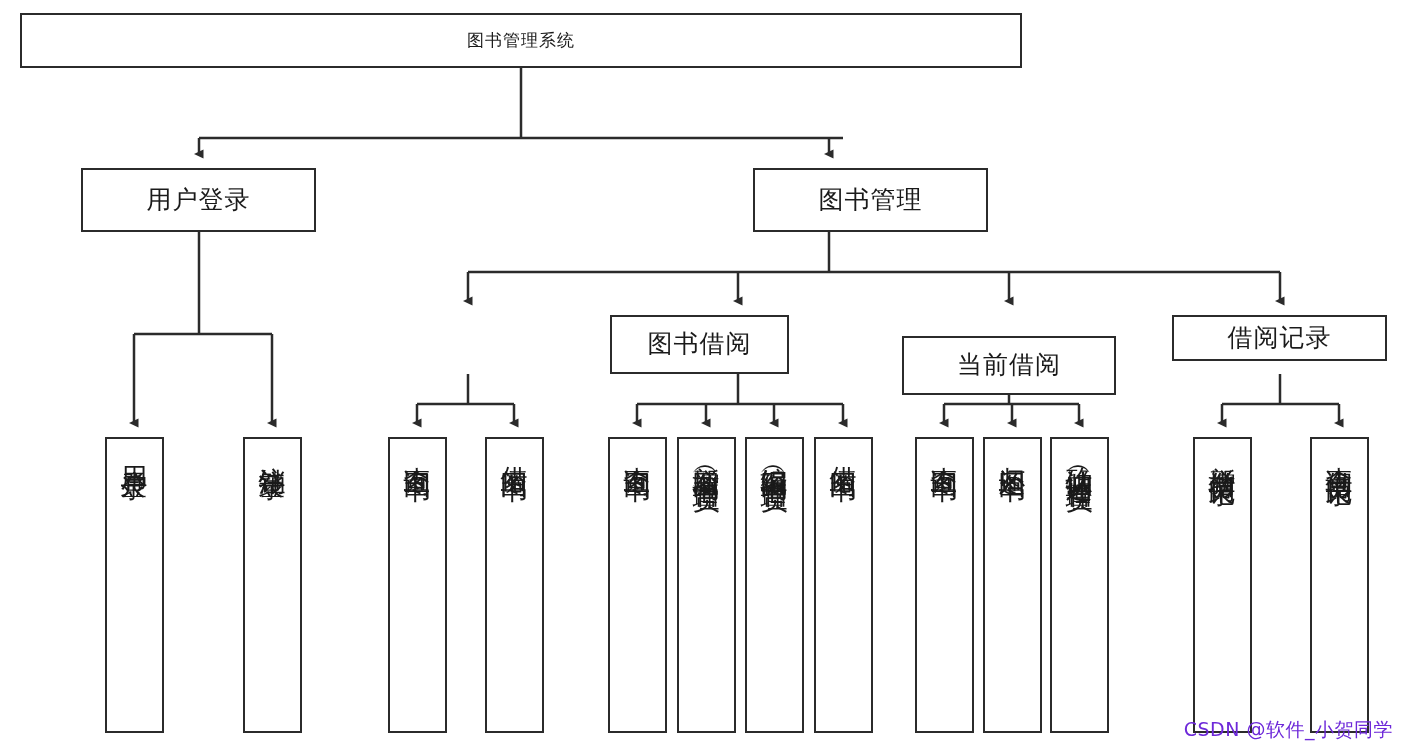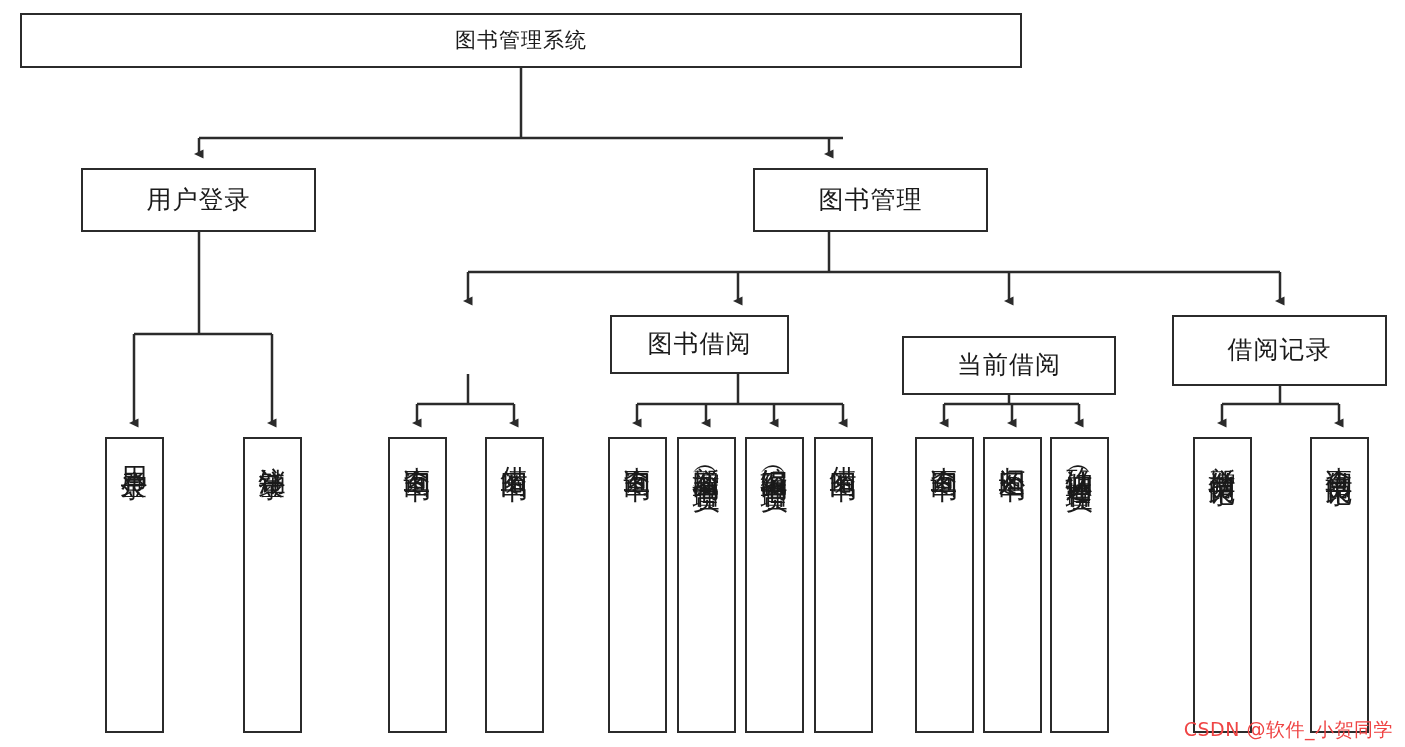--- a/index.html
+++ b/index.html
@@ -42,21 +42,21 @@
     text-align: center;
     line-height: 1.06;
     white-space: nowrap;
   }
   
   .node.horiz .label {
     font-size: 25px;
     letter-spacing: 1px;
   }
   .node.title .label {
-    font-size: 21px;
+    font-size: 17px;
     letter-spacing: 1px;
   }
   
   .node.vert {
     align-items: flex-start;
     justify-content: center;
     padding-top: 6px;
   }
   .node.vert .label {
     writing-mode: vertical-rl;
@@ -64,21 +64,21 @@
     font-size: 27px;
     line-height: 1.0;
     letter-spacing: 3px;
     white-space: nowrap;
   }
   .watermark {
     position: absolute;
     right: 12px;
     bottom: 4px;
     font-size: 19px;
-    color: #ef4444;
+    color: #6d28d9;
     letter-spacing: 0.5px;
     z-index: 5;
     white-space: nowrap;
   }
 </style>
 </head>
 <body>
 
 <div id="diagram-root">
 
@@ -147,21 +147,21 @@
 
 
   <div class="node horiz" style="left:610px; top:315px; width:179px; height:59px;">
     <span class="label">图书借阅</span>
   </div>
 
   <div class="node horiz" style="left:902px; top:315px; width:214px; height:59px;margin-top:21px;">
     <span class="label">当前借阅</span>
   </div>
 
-  <div class="node horiz" style="left:1172px; top:315px; width:215px; height:71px;">
+  <div class="node horiz" style="left:1172px; top:315px; width:215px; height:46px;">
     <span class="label">借阅记录</span>
   </div>
 
   <div class="node vert" style="left:105px; top:437px; width:59px; height:296px;">
     <span class="label">用户登录</span>
   </div>
 
   <div class="node vert" style="left:243px; top:437px; width:59px; height:296px;">
     <span class="label">注销登录</span>
   </div>

